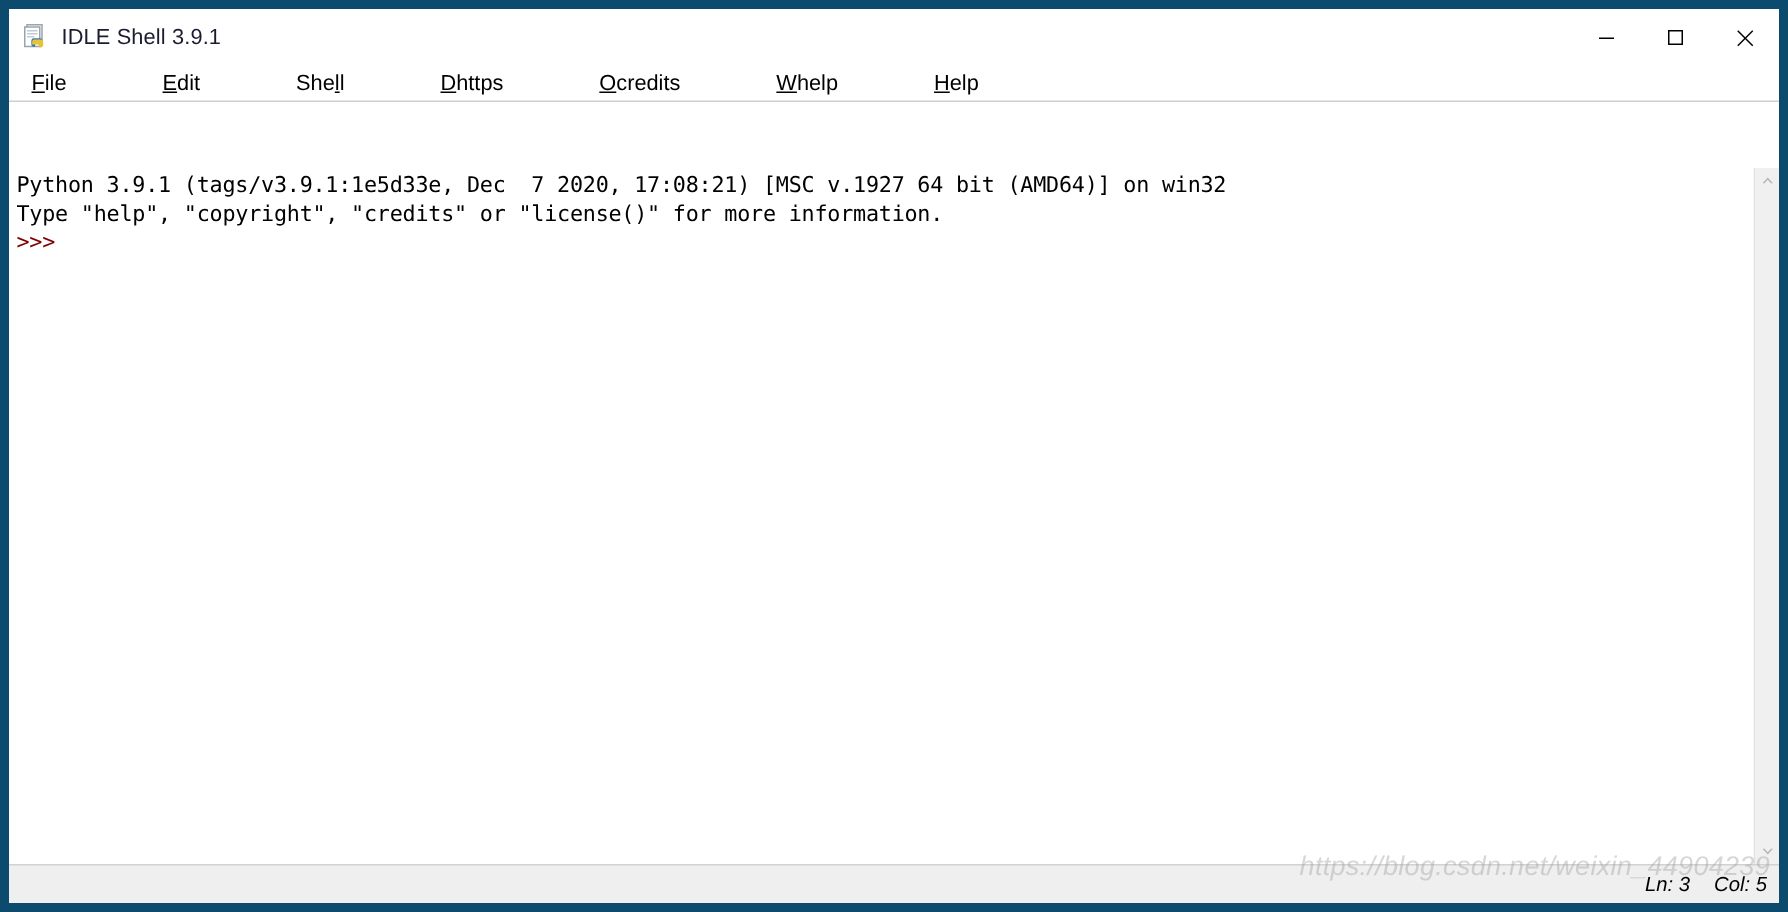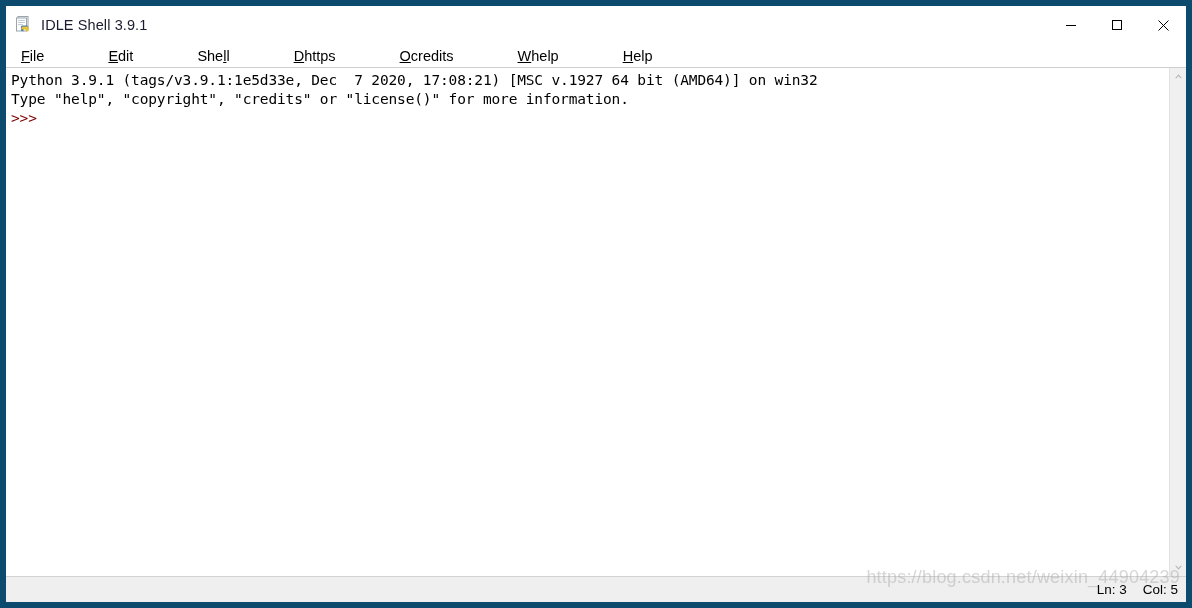--- a/index.html
+++ b/index.html
@@ -88,20 +88,21 @@
   }
   .menu-item u { text-decoration: underline; }
 
   
   .body-area {
     flex: 1 1 auto;
     display: flex;
     position: relative;
     background: #ffffff;
     min-height: 0;
+    margin-top: 44px;
   }
   .text-area {
     flex: 1 1 auto;
     background: #ffffff;
     padding: 3px 0 0 5px;
     box-sizing: border-box;
     overflow: hidden;
     position: relative;
   }
   .code-line {
@@ -140,20 +141,21 @@
     height: 26px;
     min-height: 26px;
     background: #efefef;
     border-top: 1px solid #d2d2d2;
     box-sizing: border-box;
     display: flex;
     align-items: center;
     justify-content: flex-end;
     position: relative;
     padding-right: 8px;
+    font-style: italic;
   }
   .status-cell {
     font-size: 13.5px;
     color: #000000;
     margin-left: 16px;
     font-family: "Liberation Sans", sans-serif;
     z-index: 2;
   }
   .watermark {
     position: absolute;

